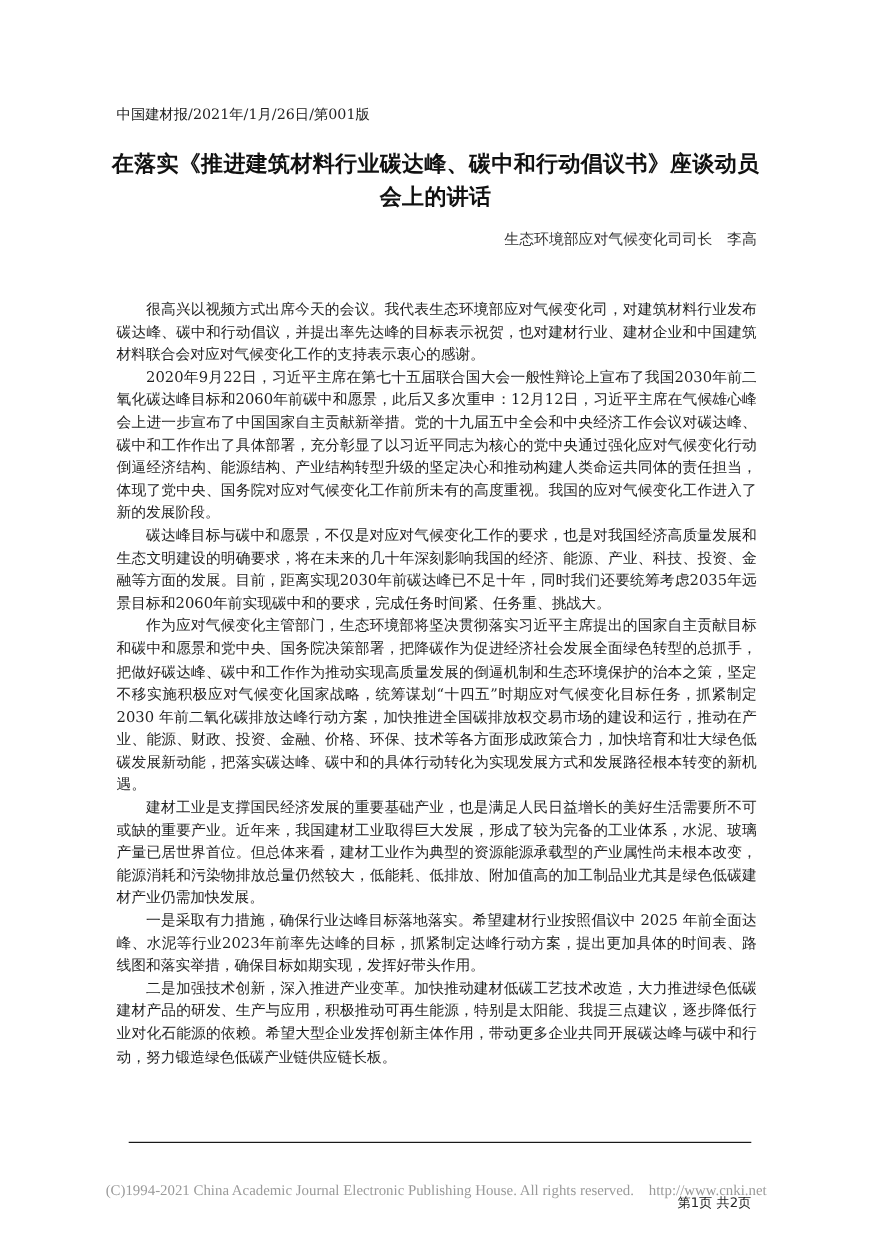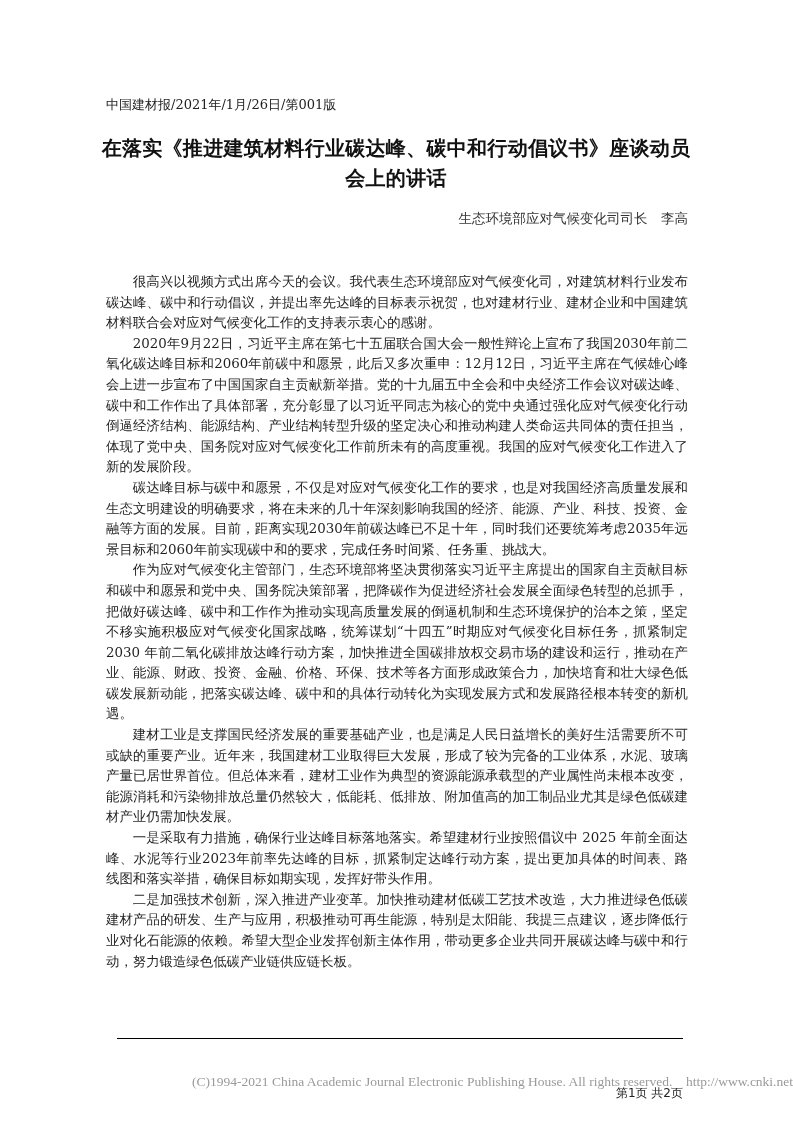--- a/index.html
+++ b/index.html
@@ -13,21 +13,21 @@
            font-size: 20px; line-height: 30px; color: #111; letter-spacing: 0.3px; }
   .author { position: absolute; left: 106px; width: 582px; top: 209px; text-align: right;
             font-size: 13.5px; line-height: 18px; color: #333; white-space: pre; }
   .body { position: absolute; left: 106px; top: 260px; width: 582px; margin-top: 12px; }
   .para { margin: 0; font-size: 13.4px; line-height: 20.6px; text-indent: 2em;
           text-align: justify; color: #1f1f1f; }
   .rule { position: absolute; left: 117px; top: 1038px; width: 566px; height: 0;
           border-top: 1px solid #000; }
   .page-num { position: absolute; right: 110px; top: 1042px; font-size: 12px; line-height: 14px;
               font-family: "DejaVu Sans", "Liberation Sans", sans-serif; color: #222; white-space: pre; margin-top: 44px; }
-  .copyright { position: absolute; left: 0; width: 793px; top: 1074px; text-align: right;
+  .copyright { position: absolute; left: 0; width: 793px; top: 1074px; text-align: center;
                font-family: "Liberation Serif", "DejaVu Serif", serif; font-size: 13.5px;
                color: #9a9a9a; white-space: pre; }
 </style>
 </head>
 <body>
 
 <div class="page">
   <div class="source-line">中国建材报/2021年/1月/26日/第001版</div>
 
   <h1 class="title" style="margin:0;">在落实《推进建筑材料行业碳达峰、碳中和行动倡议书》座谈动员会上的讲话</h1>

